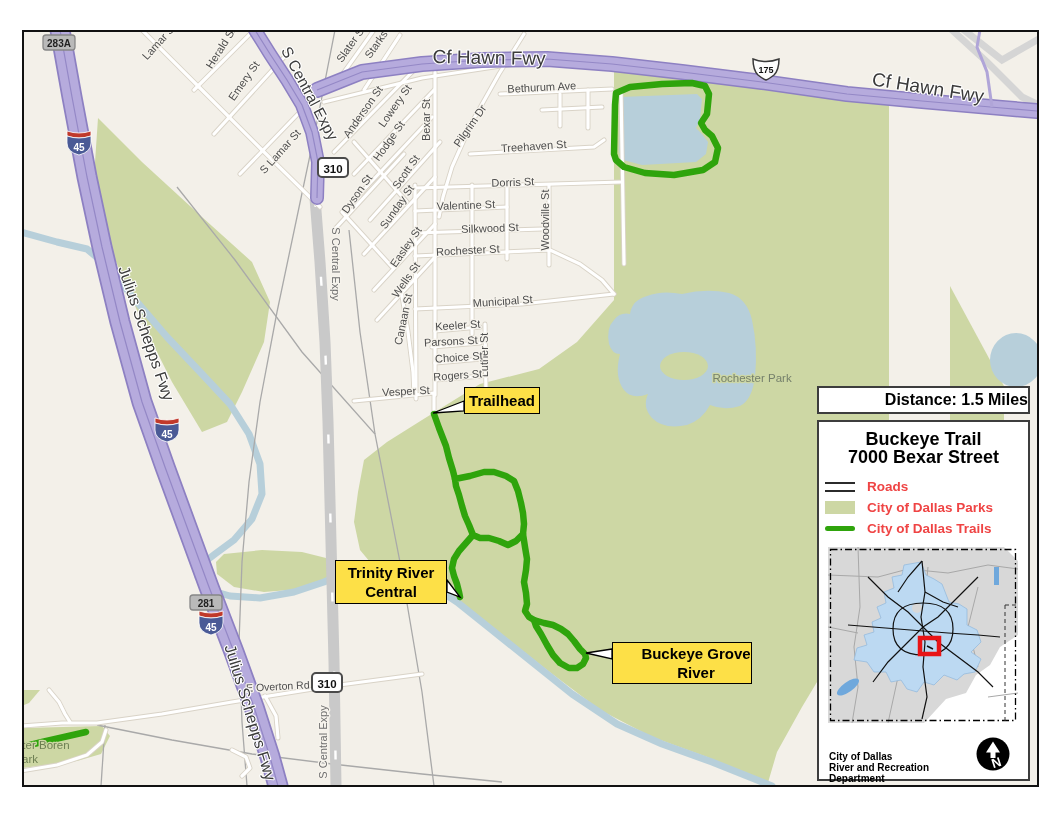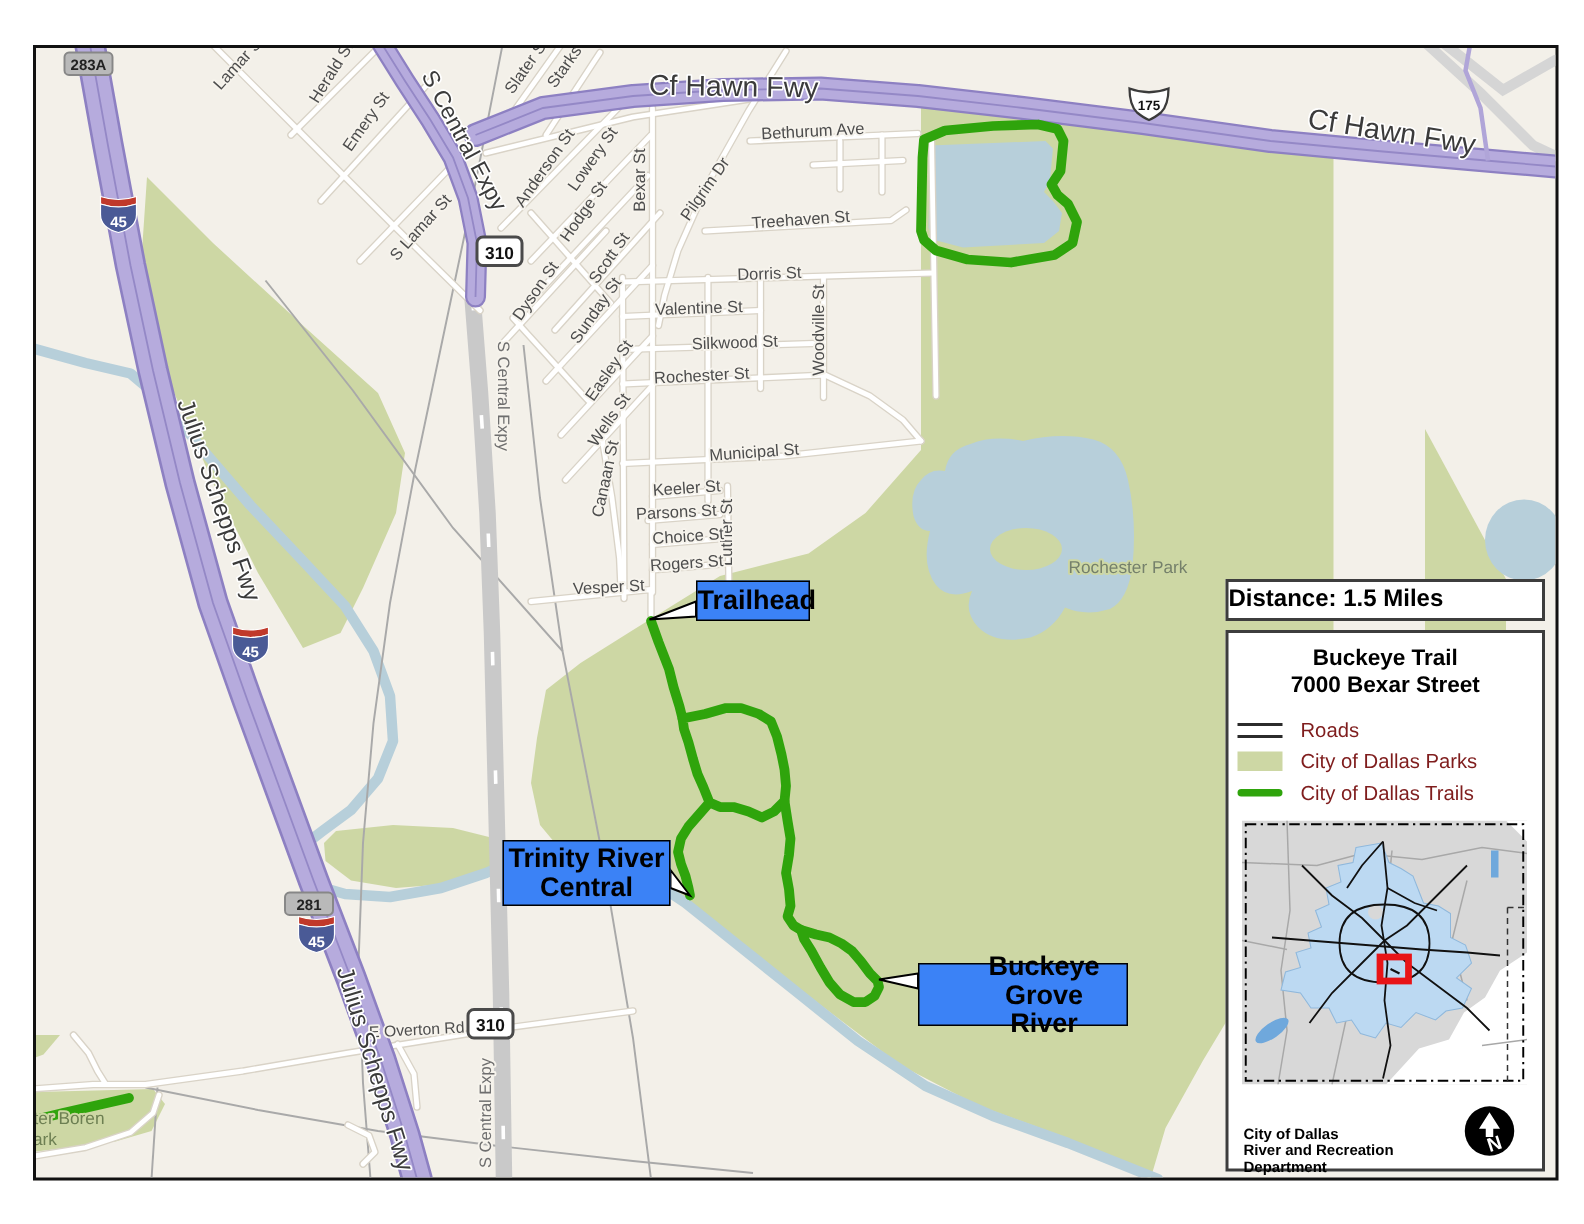--- a/index.html
+++ b/index.html
@@ -24,33 +24,33 @@
   .tail{fill:#ffffff;stroke:#000;stroke-width:1.3;}
   
   text.ml{font-family:"Liberation Sans",sans-serif;fill:#4d4d4d;stroke:#f6f3ec;stroke-width:2.6px;paint-order:stroke;stroke-linejoin:round;}
   text.ml.hw{fill:#3b3b3b;stroke:#ffffff;stroke-width:2.2px;}
   text.ml.gray{fill:#6e6e6e;}
   text.ml.pk{fill:#75806b;stroke:#cdd7a4;}
   text.ml.bo{fill:#6d7f52;stroke:#cdd7a4;}
   text.shield-txt{font-family:"Liberation Sans",sans-serif;font-weight:bold;text-anchor:middle;}
 
   
-  .callout{position:absolute;background:#3b82f6;border:1.5px solid #000;color:#000;font-weight:bold;font-size:18px;text-align:center;line-height:19px;display:flex;flex-direction:column;justify-content:center;}
+  .callout{position:absolute;background:#fde047;border:1.5px solid #000;color:#000;font-weight:bold;font-size:15px;text-align:center;line-height:19px;display:flex;flex-direction:column;justify-content:center;}
 
   
-  .distance-box{position:absolute;left:793px;top:354px;width:209px;height:24px;background:#fff;border:2px solid #3d3d3d;display:flex;align-items:center;justify-content:flex-start;font-weight:bold;font-size:16px;color:#000;}
+  .distance-box{position:absolute;left:793px;top:354px;width:209px;height:24px;background:#fff;border:2px solid #3d3d3d;display:flex;align-items:center;justify-content:flex-end;font-weight:bold;font-size:16px;color:#000;}
   .legend-box{position:absolute;left:793px;top:388px;width:209px;height:357px;background:#fff;border:2px solid #3d3d3d;}
-  .legend-title{margin-top:8px;text-align:center;font-weight:bold;font-size:15px;line-height:18px;color:#000;}
+  .legend-title{margin-top:8px;text-align:center;font-weight:bold;font-size:18px;line-height:18px;color:#000;}
   .legend-items{margin:10px 0 0 6px;}
   .legend-row{display:flex;align-items:center;height:21px;}
   .legend-ic{width:30px;margin-right:12px;flex:0 0 30px;display:flex;justify-content:center;}
   .ic-roads{width:30px;height:6px;border-top:2px solid #2b2b2b;border-bottom:2px solid #2b2b2b;}
   .ic-trails{width:30px;height:5px;background:#2fa40c;border-radius:3px;}
   .ic-parks{width:30px;height:13px;background:#cdd7a4;}
-  .legend-label{font-size:13.5px;font-weight:normal;color:#7f1d1d;}
+  .legend-label{font-size:13.5px;font-weight:bold;color:#ef4444;}
   .inset{position:absolute;left:9px;top:125px;width:190px;height:176px;}
   .attribution{position:absolute;left:10px;top:312px;font-size:10px;font-weight:bold;line-height:11px;color:#000;margin-top:17px;}
   .north{position:absolute;left:156px;top:314px;width:36px;height:36px;}
 </style>
 </head>
 <body>
 
 <div class="page">
   <div class="map-frame">
 

